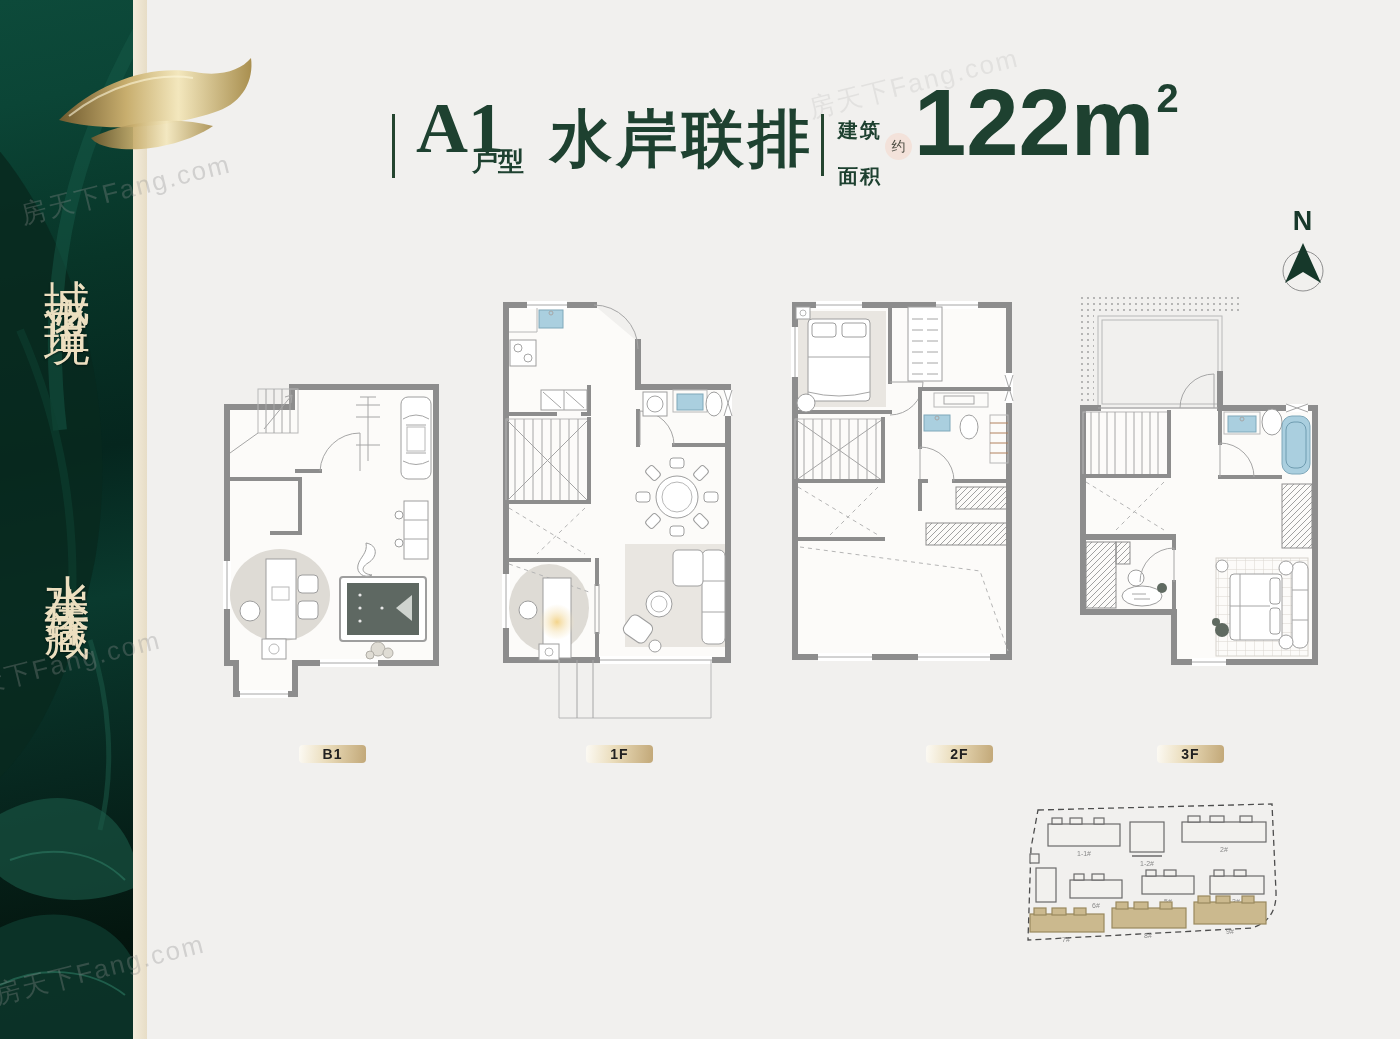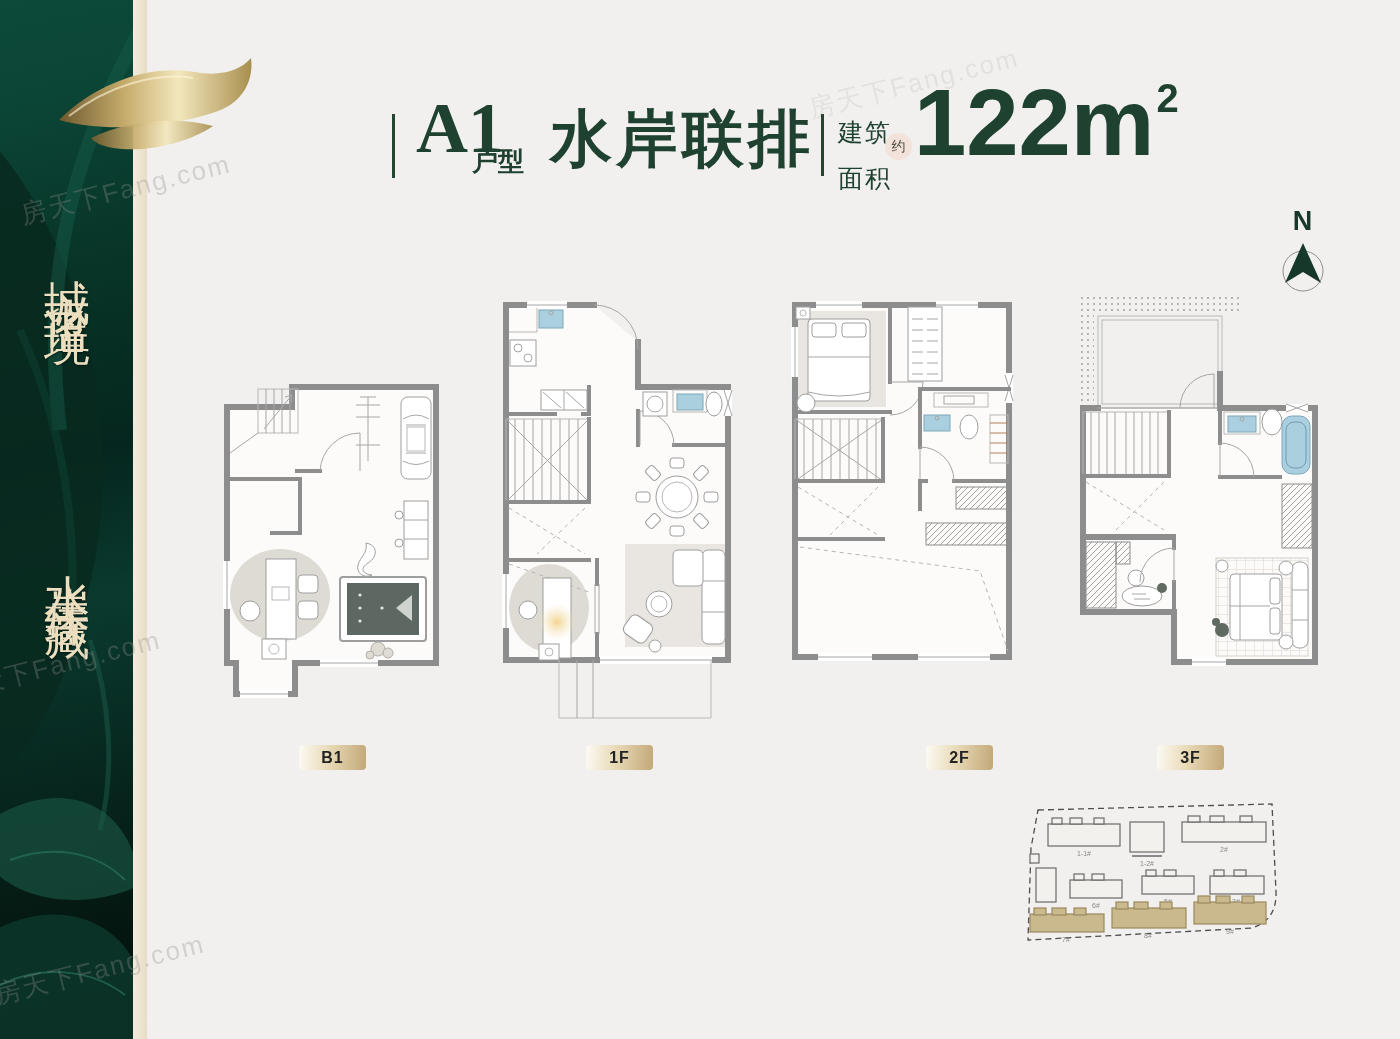--- a/index.html
+++ b/index.html
@@ -20,35 +20,35 @@
   .wm{position:absolute;font-size:26px;color:#8f8f8f;opacity:.32;transform:rotate(-14deg);
     white-space:nowrap;letter-spacing:2px;pointer-events:none}
   
   .green{color:#1e4130}
   .vbar{position:absolute;width:3px;background:#24452f}
   .unit-code{position:absolute;left:416px;top:92px;font-family:"Liberation Serif",serif;
     font-size:72px;font-weight:700;line-height:1}
   .unit-suffix{position:absolute;left:472px;top:144px;font-size:26px;font-weight:700}
   .product-name{position:absolute;left:550px;top:108px;font-family:"Liberation Serif",serif;
     font-size:62px;font-weight:800;letter-spacing:4px;line-height:1}
-  .area-label{position:absolute;left:838px;font-size:25px;font-weight:400;letter-spacing:2px;line-height:1}
+  .area-label{position:absolute;left:838px;font-size:20px;font-weight:700;letter-spacing:2px;line-height:1}
   .approx{position:absolute;left:885px;top:133px;width:27px;height:27px;border-radius:50%;
     background:#f3e2da;display:flex;align-items:center;justify-content:center;
     font-size:14px;color:#4c4c42}
   .area-value{position:absolute;left:914px;top:76px;font-family:Liberation Sans, sans-serif;
     font-size:94px;font-weight:600;line-height:1;display:flex;align-items:flex-start}
   .area-exp{font-size:40px;line-height:1;position:relative;top:2px;margin-left:2px}
   
   .compass{position:absolute;left:1272px;top:206px;width:62px;text-align:center}
   .compass .n{font-size:27px;font-weight:700;color:#17382a;letter-spacing:1px}
   
-  .floor-badge{position:absolute;width:67px;height:25px;border-radius:4px;
+  .floor-badge{position:absolute;width:67px;height:18px;border-radius:4px;
     background:linear-gradient(95deg,#fcfaf4 0%,#eadcba 42%,#c2a878 100%);
     display:flex;align-items:center;justify-content:center;
-    font-size:16px;font-weight:700;color:#222;letter-spacing:1px}
+    font-size:14px;font-weight:700;color:#222;letter-spacing:1px}
   
   .disclaimer{position:absolute;left:245px;top:876px;width:692px;font-size:11.5px;
     color:#a0a0a0;line-height:1.95;text-align:justify}
   
   .plan{position:absolute}
   .plan .room{fill:#fcfbf9;stroke:none}
   .plan .w{fill:none;stroke:#8d8d8d;stroke-width:6;stroke-linecap:square}
   .plan .w4{fill:none;stroke:#8d8d8d;stroke-width:4;stroke-linecap:square}
   .plan .t{fill:none;stroke:#a6a6a6;stroke-width:1}
   .plan .tf{fill:none;stroke:#b8b8b8;stroke-width:1}

